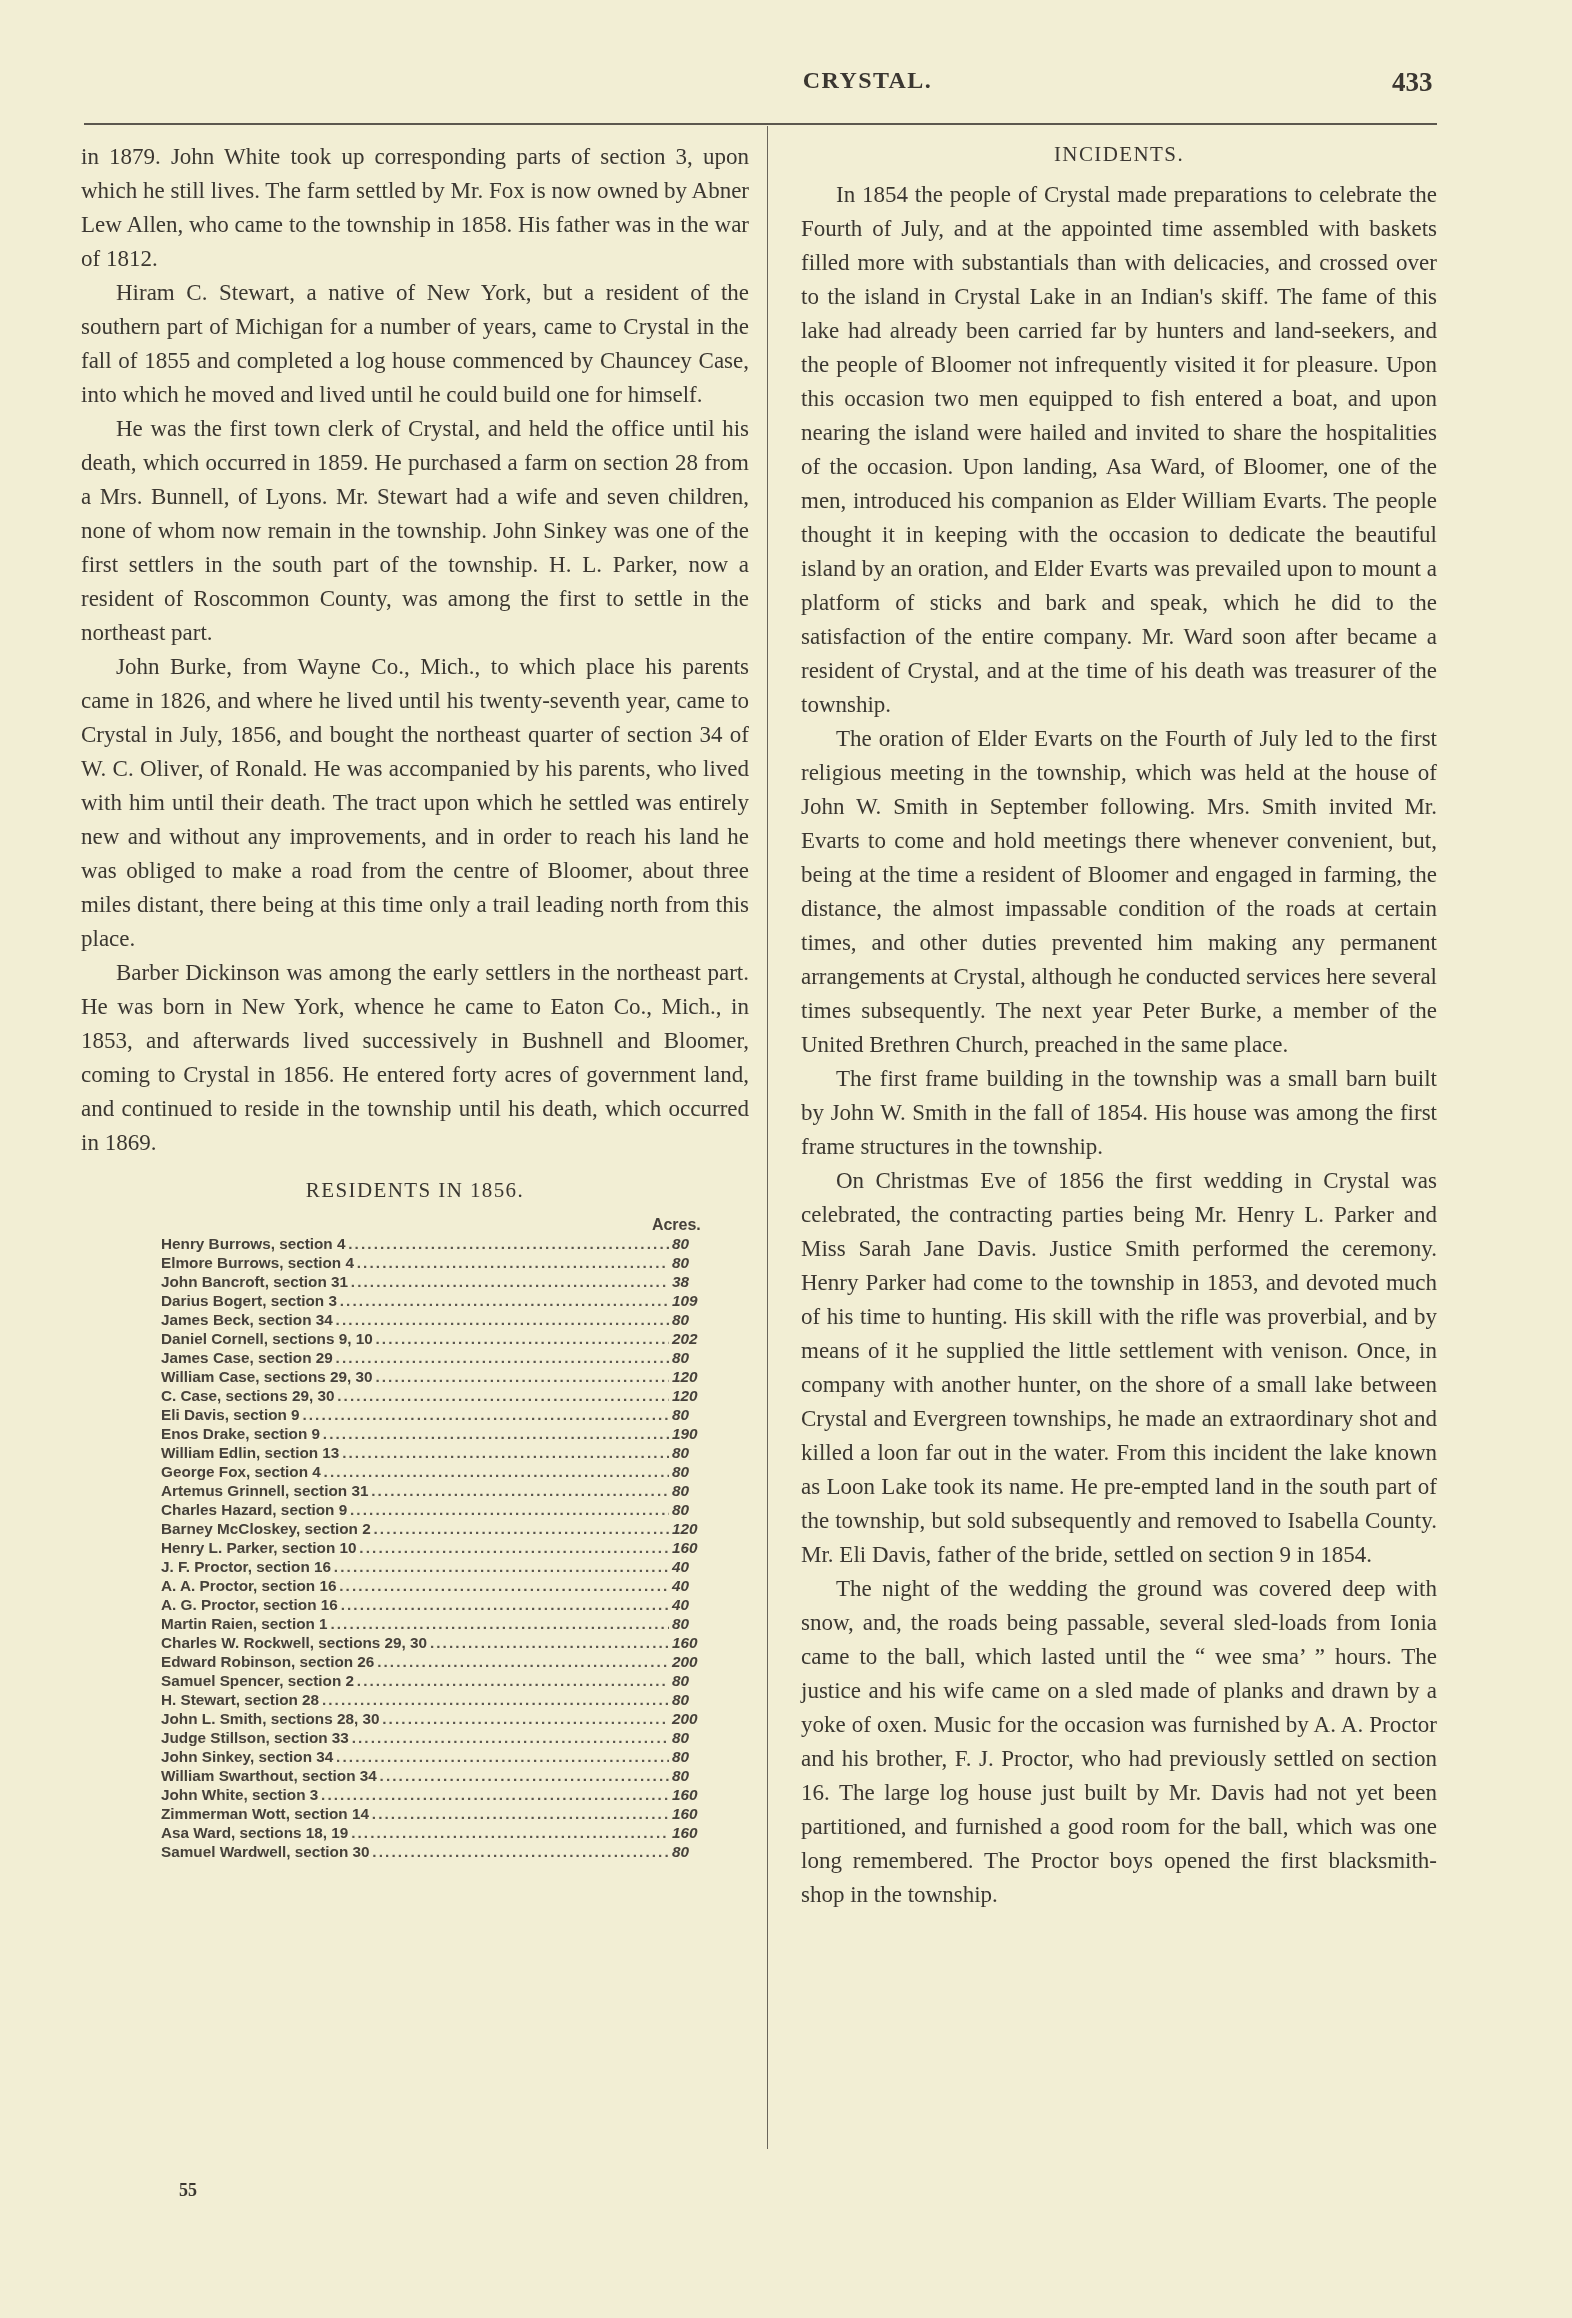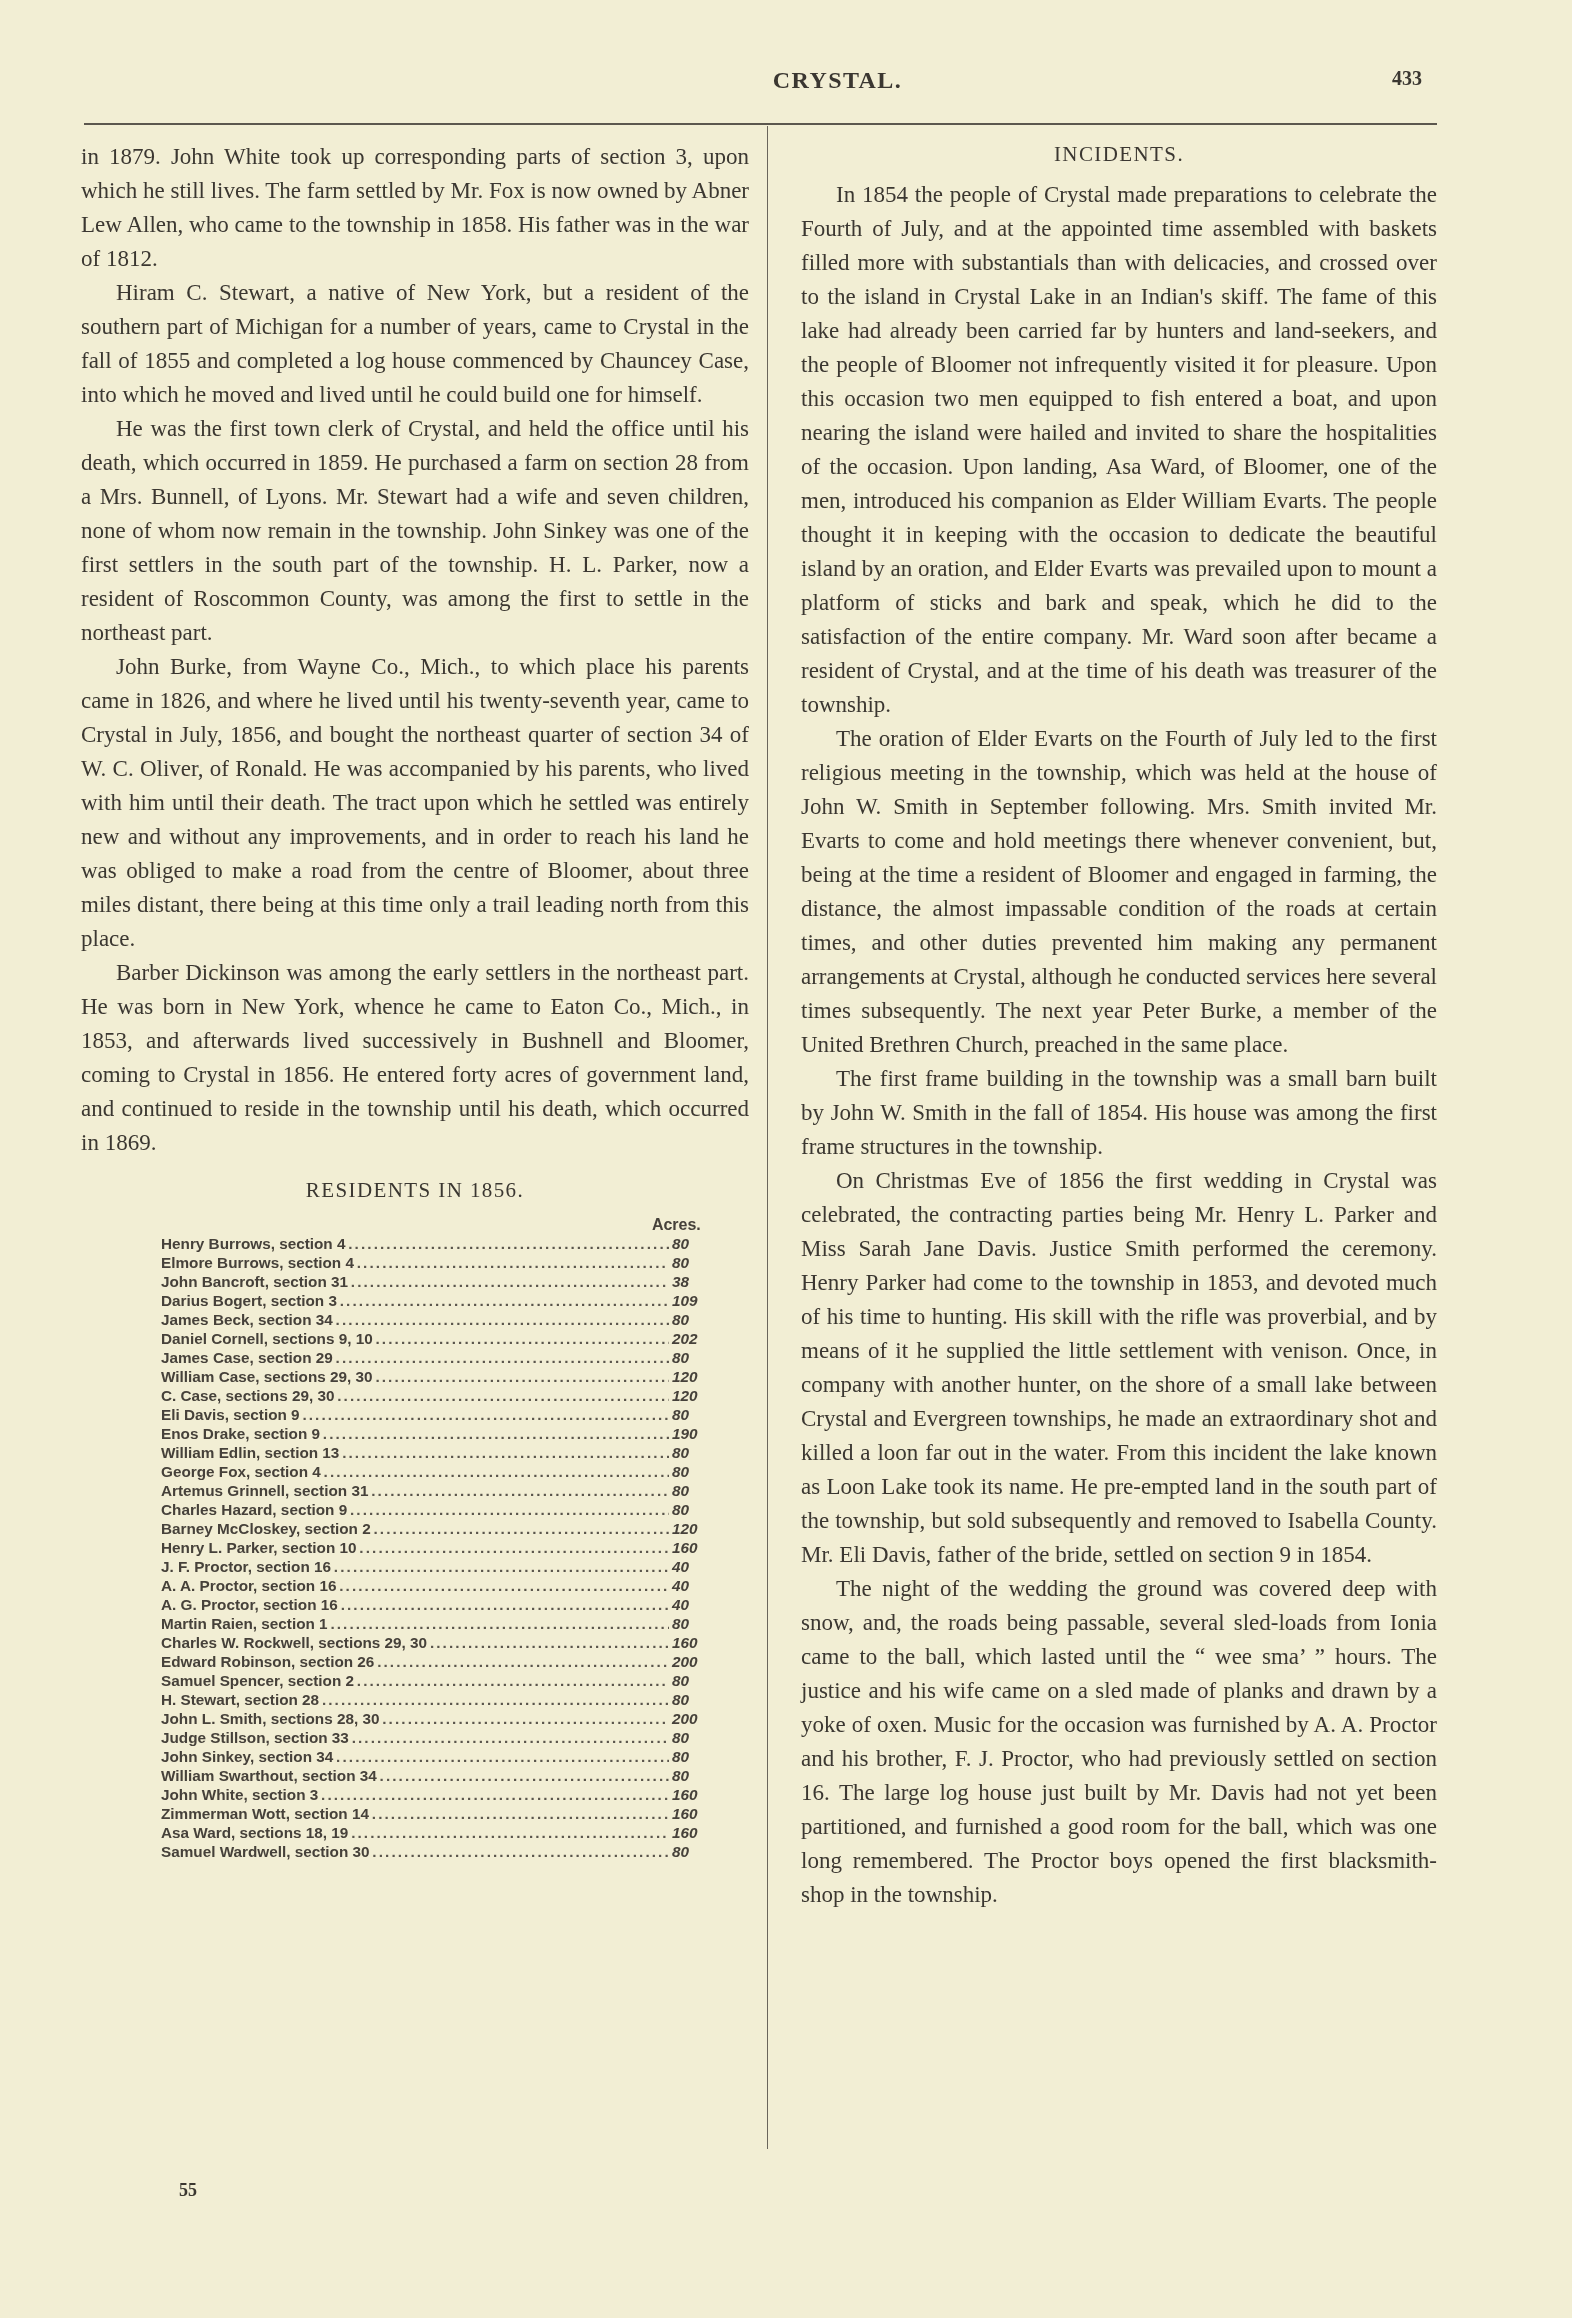--- a/index.html
+++ b/index.html
@@ -9,25 +9,25 @@
     color: #3b3731;
     font-family: "Liberation Serif", "DejaVu Serif", serif;
     position: relative;
     overflow: hidden;
   }
   .page { position: absolute; left: 0; top: 0; width: 1572px; height: 2319px; }
   .running-head {
     position: absolute; top: 67px; left: 0; width: 1572px; height: 42px;
   }
   .running-title {
-    position: absolute; left: 698px; width: 279px; text-align: center;
+    position: absolute; left: 728px; width: 279px; text-align: center;
     top: 0; font-size: 24px; letter-spacing: 1.4px; font-weight: bold;
   }
   .page-number {
-    position: absolute; left: 1392px; top: 0; font-size: 20px; font-weight: bold;
+    position: absolute; left: 1392px; top: 0; font-size: 27px; font-weight: bold;
   }
   .rule {
     position: absolute; top: 123px; left: 84px; width: 1353px; height: 2.1px;
     background: #5c574e;
   }
   .divider {
     position: absolute; left: 767px; top: 126px; width: 1.4px; height: 2023px;
     background: #6a655b;
   }
   .col {

